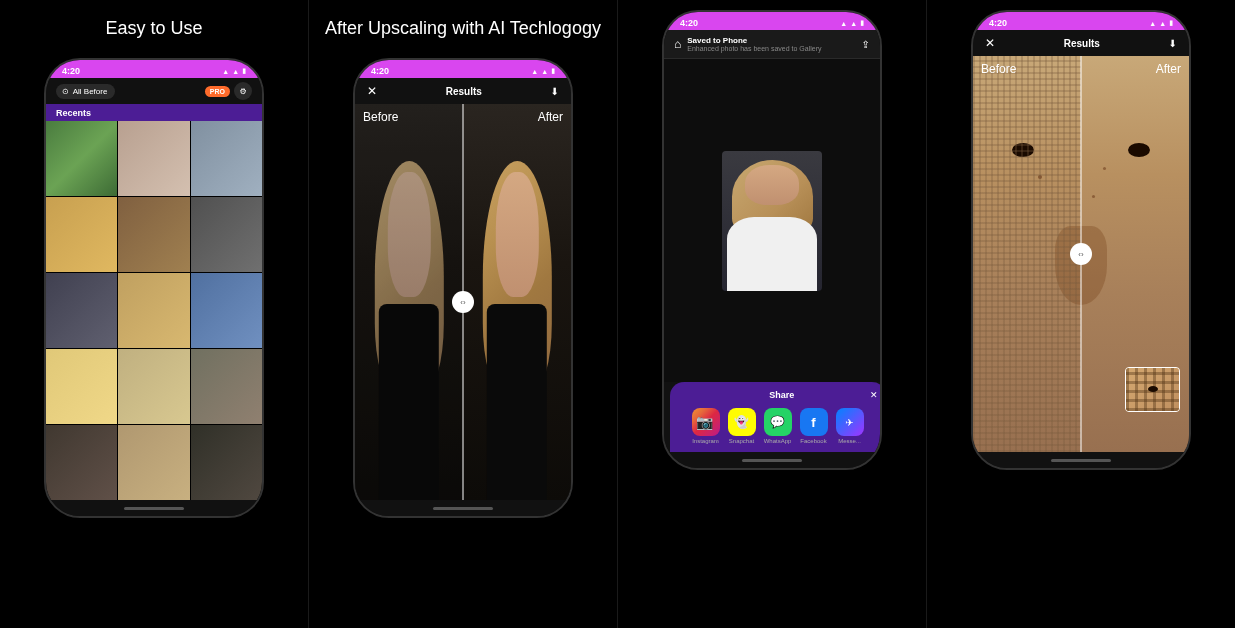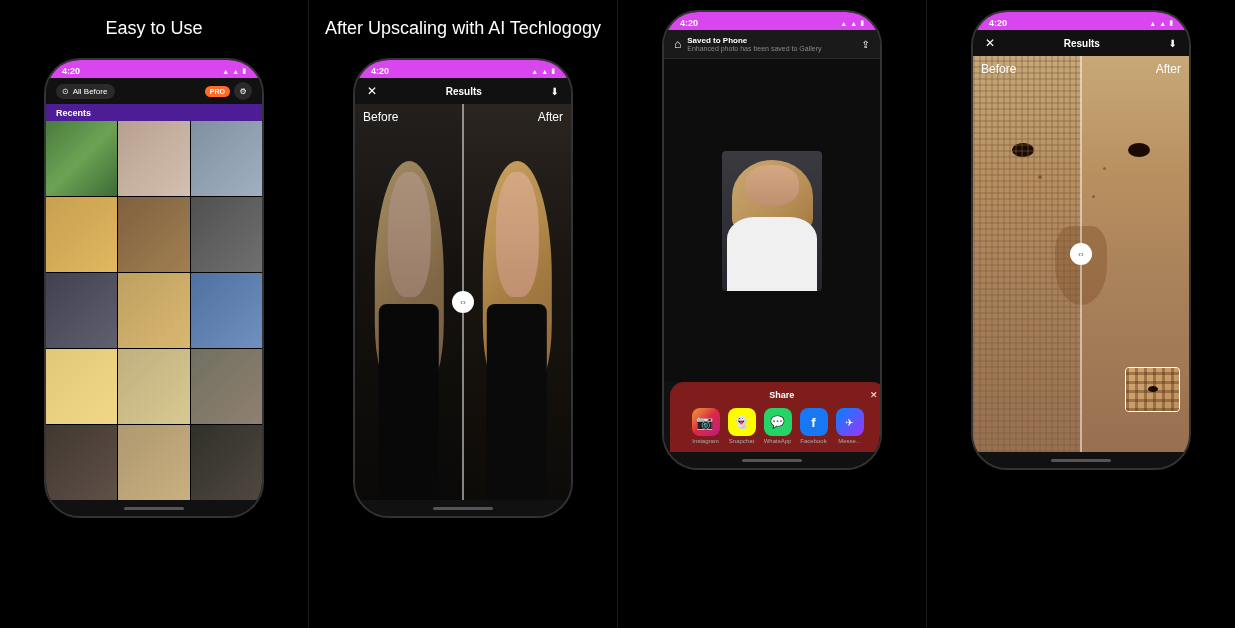--- a/index.html
+++ b/index.html
@@ -404,21 +404,21 @@
       position: absolute;
       bottom: 0;
       left: 0;
       width: 100%;
       height: 55%;
       background: #f0f0f0;
       border-radius: 30% 30% 0 0;
     }
 
     .share-panel-bottom {
-      background: #7f1d1d;
+      background: #4c1d95;
       border-radius: 14px 14px 0 0;
       padding: 8px;
       width: 100%;
       flex-shrink: 0;
       margin-left: 11px;
     }
 
     .share-header-row {
       display: flex;
       justify-content: space-between;

